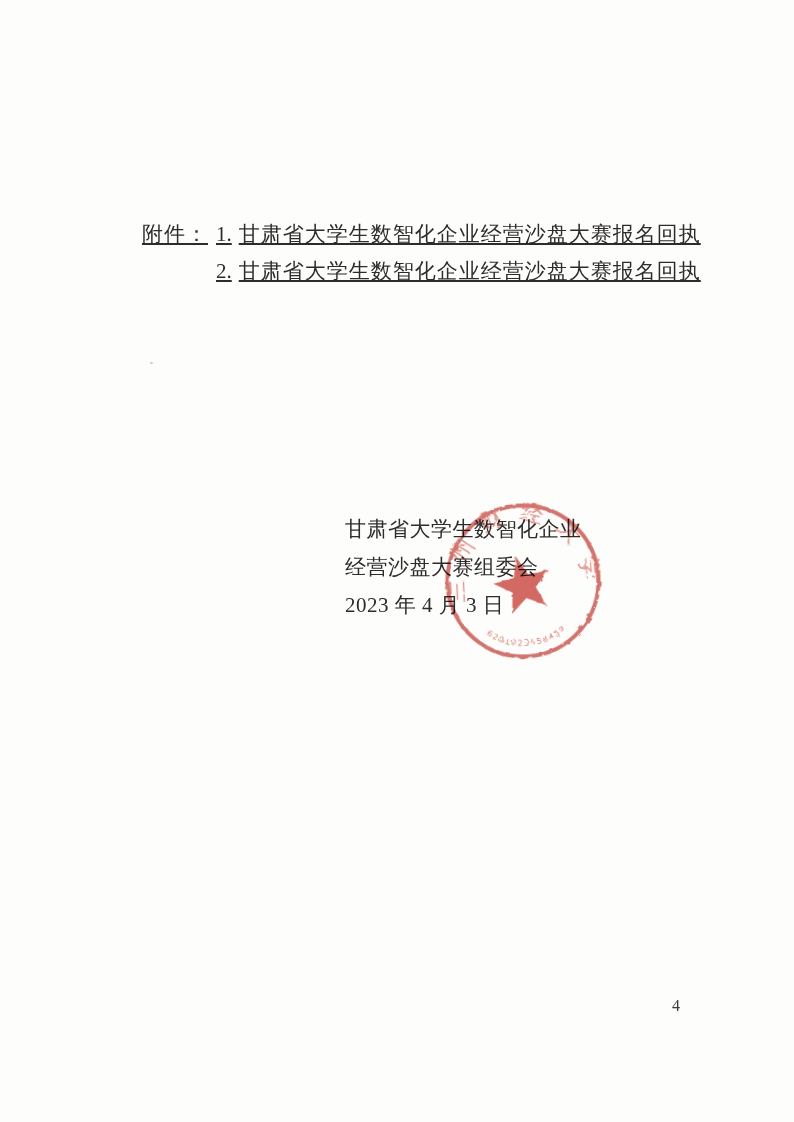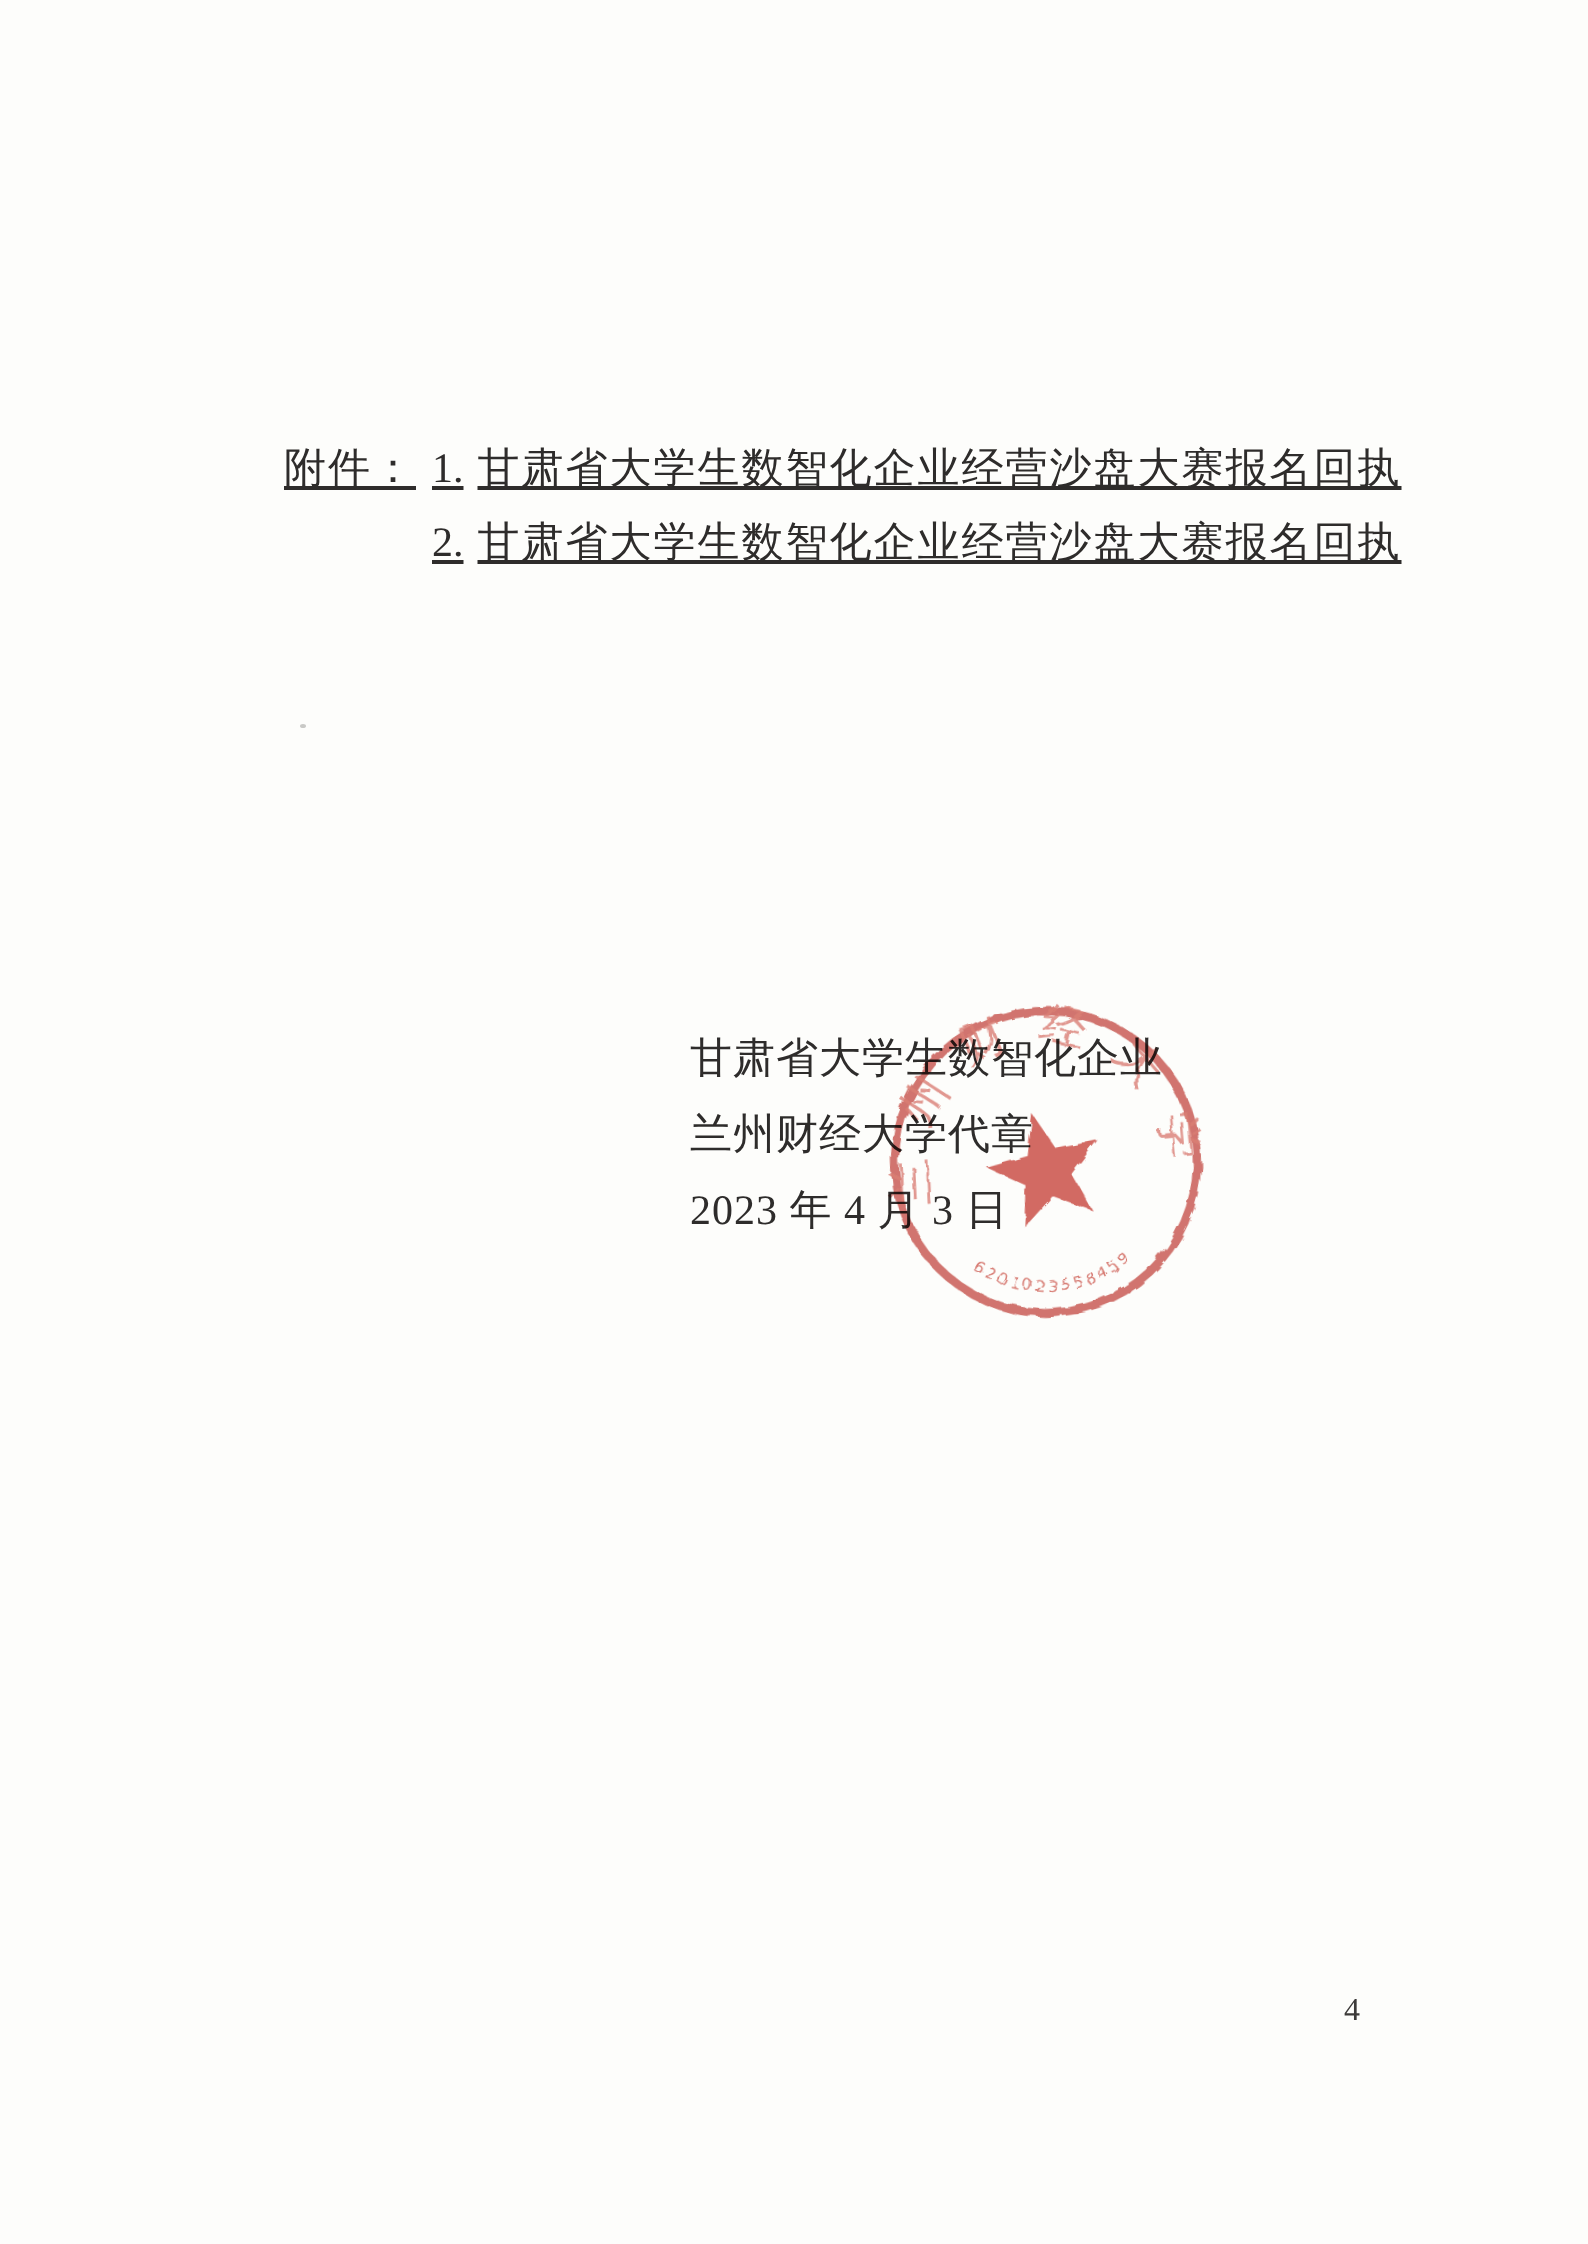--- a/index.html
+++ b/index.html
@@ -92,21 +92,21 @@
       </div>
       <div class="att-item">
         <span class="att-no">2.</span>
         <span>甘肃省大学生数智化企业经营沙盘大赛报名回执</span>
       </div>
     </div>
   </div>
 
   <div class="signature">
     <div>甘肃省大学生数智化企业</div>
-    <div>兰州财经大学代章</div>
+    <div>经营沙盘大赛组委会</div>
     <div>2023 年 4 月 3 日</div>
   </div>
 
   <svg class="seal" viewBox="0 0 160 160" xmlns="http://www.w3.org/2000/svg">
     <defs>
       <filter id="rough" x="-15%" y="-15%" width="130%" height="130%">
         <feTurbulence type="fractalNoise" baseFrequency="0.14" numOctaves="2" seed="7" result="n"></feTurbulence>
         <feDisplacementMap in="SourceGraphic" in2="n" scale="3.2"></feDisplacementMap>
       </filter>
       <path id="arcTop" d="M 23.6,100.5 A 60,60 0 1 1 136.4,100.5" fill="none"></path>

